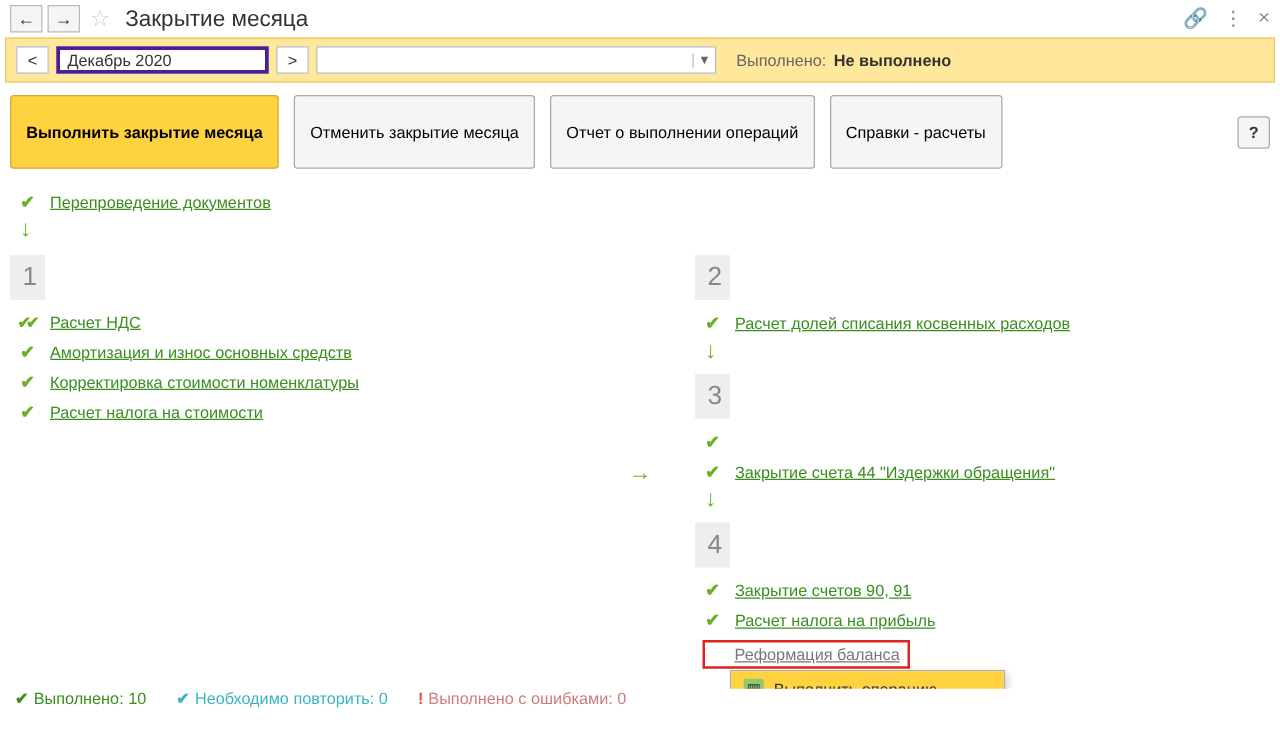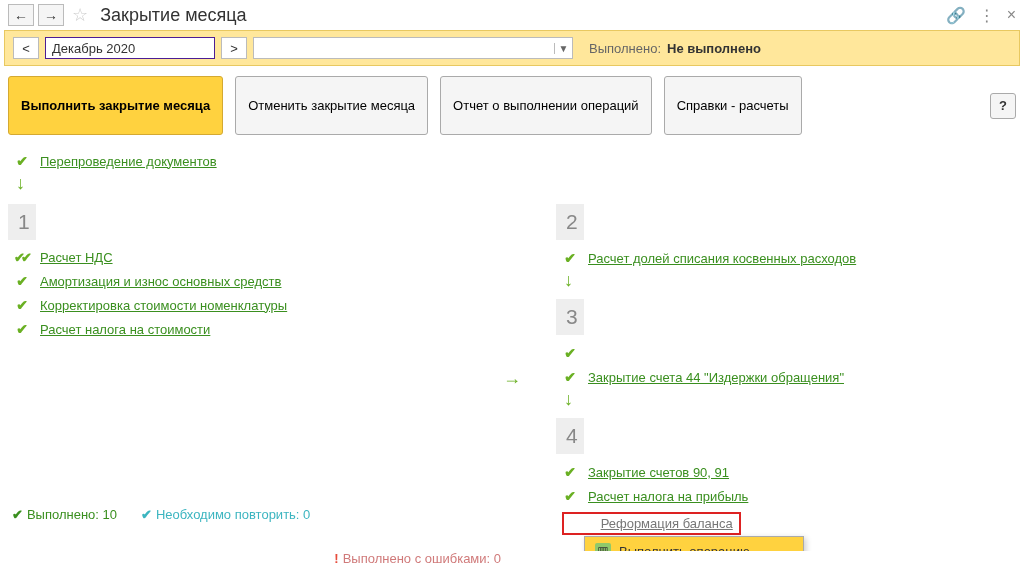--- a/index.html
+++ b/index.html
@@ -9,21 +9,21 @@
   .topbar { display: flex; align-items: center; padding: 4px 8px; gap: 4px; }
   .nav-btn { width: 26px; height: 22px; border: 1px solid #bbb; background: #f5f5f5; display: flex; align-items: center; justify-content: center; cursor: pointer; font-size: 14px; }
   .star { color: #ccc; font-size: 18px; margin: 0 4px; }
   .title { font-size: 18px; font-weight: normal; color: #333; margin-left: 4px; }
   .topbar-right { margin-left: auto; display: flex; gap: 12px; align-items: center; color: #888; }
   .top-icon { cursor: pointer; font-size: 16px; }
   
   
   .period-bar { background: #ffe79b; border: 1px solid #e8c860; padding: 6px 8px; display: flex; align-items: center; gap: 6px; margin: 0 4px; }
   .period-btn { width: 26px; height: 22px; border: 1px solid #bbb; background: #fff; display: flex; align-items: center; justify-content: center; cursor: pointer; }
-  .period-field { background: #fff; border: 1px solid #4c1d95; height: 22px; padding: 2px 6px; width: 170px; display: flex; align-items: center; }
+  .period-field { background: #fff; border: 3px solid #4c1d95; height: 22px; padding: 2px 6px; width: 170px; display: flex; align-items: center; }
   .period-dropdown { background: #fff; border: 1px solid #bbb; height: 22px; width: 320px; display: flex; align-items: center; }
   .period-dropdown .dd-btn { margin-left: auto; width: 18px; text-align: center; border-left: 1px solid #bbb; font-size: 10px; color: #666; }
   .status-label { margin-left: 10px; color: #666; }
   .status-value { font-weight: bold; color: #333; }
   
   
   .toolbar { display: flex; gap: 12px; padding: 10px 8px; align-items: center; }
   .btn { border: 1px solid #aaa; background: #f5f5f5; padding: 21px 12px; cursor: pointer; border-radius: 3px; font-size: 13px; }
   .btn-primary { background: #ffd23f; border-color: #d4a932; font-weight: bold; }
   .help-btn { margin-left: auto; width: 26px; height: 26px; border: 1px solid #aaa; background: #f5f5f5; display: flex; align-items: center; justify-content: center; font-weight: bold; cursor: pointer; border-radius: 3px; }
@@ -38,34 +38,34 @@
   .arrow-down { color: #6ab023; font-size: 18px; font-weight: bold; padding-left: 8px; }
   .arrow-right { color: #6ab023; font-size: 18px; font-weight: bold; }
   
   .stages { display: flex; gap: 10px; margin-top: 10px; }
   .col { flex: 1; }
   .stage-hdr { background: #eee; padding: 6px 10px; font-size: 21px; color: #888; margin-bottom: 6px; display:inline-block; width:28px; text-align:center; }
   .col-right .stage-block { margin-left: 24px; }
   .stage-block { margin-bottom: 8px; }
   .arrow-between { display: flex; align-items: center; justify-content: center; width: 20px; padding-top: 6px; }
   
-  .highlight-box { border: 2px solid #d22; padding: 2px 6px 2px 17px; display: inline-block; }
+  .highlight-box { border: 2px solid #d22; padding: 2px 6px 2px 4px; display: inline-block; }
   
   
   .context-menu { position: absolute; background: #fff; border: 1px solid #aaa; box-shadow: 2px 2px 6px rgba(0,0,0,0.2); width: 220px; }
   .context-menu .mi { display: flex; align-items: center; gap: 8px; padding: 6px 10px; cursor: pointer; }
   .context-menu .mi.highlight { background: #ffd23f; }
   .mi-icon { width: 16px; height: 16px; display: inline-flex; align-items: center; justify-content: center; font-size: 12px; }
   .icon-doc { background: #8fc96b; border-radius: 2px; }
   
   
   .footer { position: fixed; bottom: 16px; left: 0; display: flex; gap: 24px; padding: 6px 12px; font-size: 13px; }
   .f-done { color: #3a8f1f; }
   .f-repeat { color: #3cb5c0; }
-  .f-error { color: #d07a7a; margin-top: 44px; }
+  .f-error { color: #d07a7a; }
   .f-check { font-weight: bold; margin-right: 4px; }
   .f-excl { color: #e74c3c; font-weight: bold; margin-right: 4px; }
 </style>
 </head>
 <body>
 
 <div class="topbar">
   <div class="nav-btn">←</div>
   <div class="nav-btn">→</div>
   <span class="star">☆</span>

